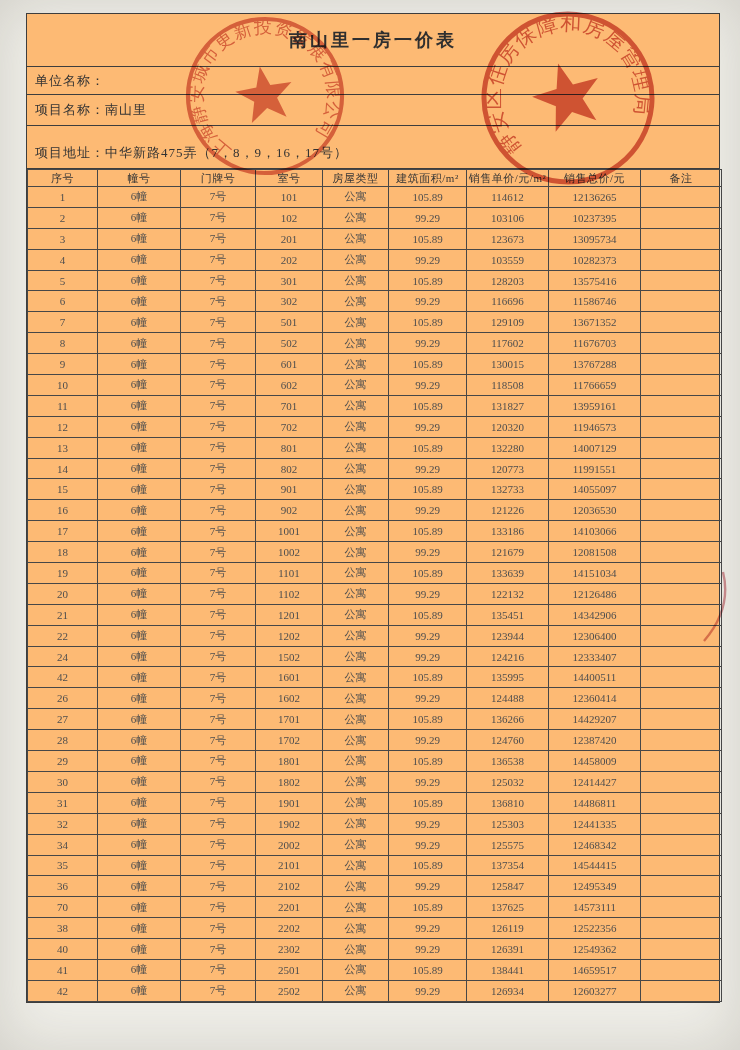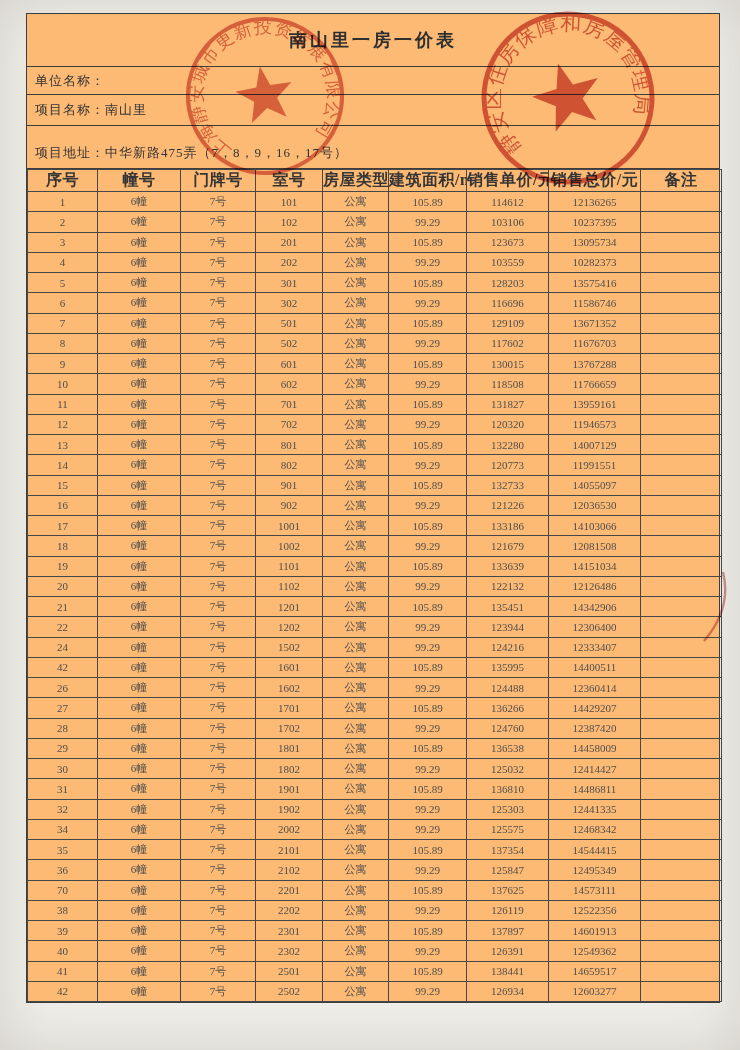--- a/index.html
+++ b/index.html
@@ -44,21 +44,21 @@
   table.price{
     width:100%;height:100%;
     border-collapse:collapse;table-layout:fixed;
   }
   table.price th, table.price td{
     border:1px solid #474747;
     text-align:center;vertical-align:middle;
     padding:0;overflow:hidden;white-space:nowrap;
   }
   table.price th{
-    font-size:16px;font-weight:bold;color:#353535;
+    font-size:11px;font-weight:normal;color:#353535;
     height:16px;letter-spacing:.5px;
   }
   table.price td{
     font-size:11px;color:#4e4e4e;
   }
   
   .stamp{
     position:absolute;pointer-events:none;
     mix-blend-mode:multiply;
     filter:blur(.5px);
@@ -509,31 +509,20 @@
               <td>6幢</td>
               <td>7号</td>
               <td>2202</td>
               <td>公寓</td>
               <td>99.29</td>
               <td>126119</td>
               <td>12522356</td>
               <td></td>
             </tr>
             <tr>
-              <td>39</td>
-              <td>6幢</td>
-              <td>7号</td>
-              <td>2301</td>
-              <td>公寓</td>
-              <td>105.89</td>
-              <td>137897</td>
-              <td>14601913</td>
-              <td></td>
-            </tr>
-            <tr>
               <td>40</td>
               <td>6幢</td>
               <td>7号</td>
               <td>2302</td>
               <td>公寓</td>
               <td>99.29</td>
               <td>126391</td>
               <td>12549362</td>
               <td></td>
             </tr>

